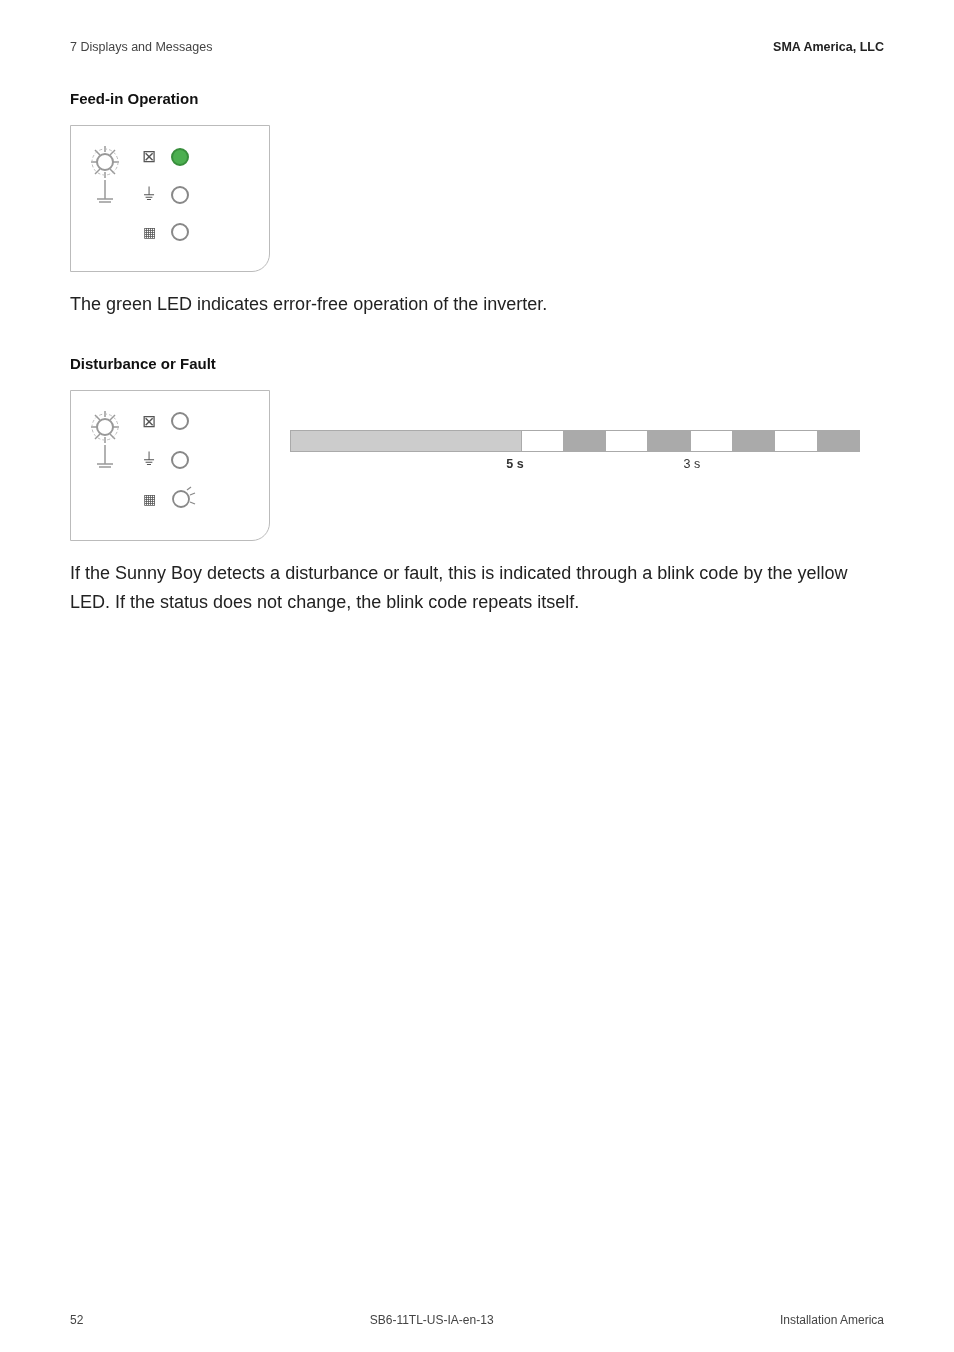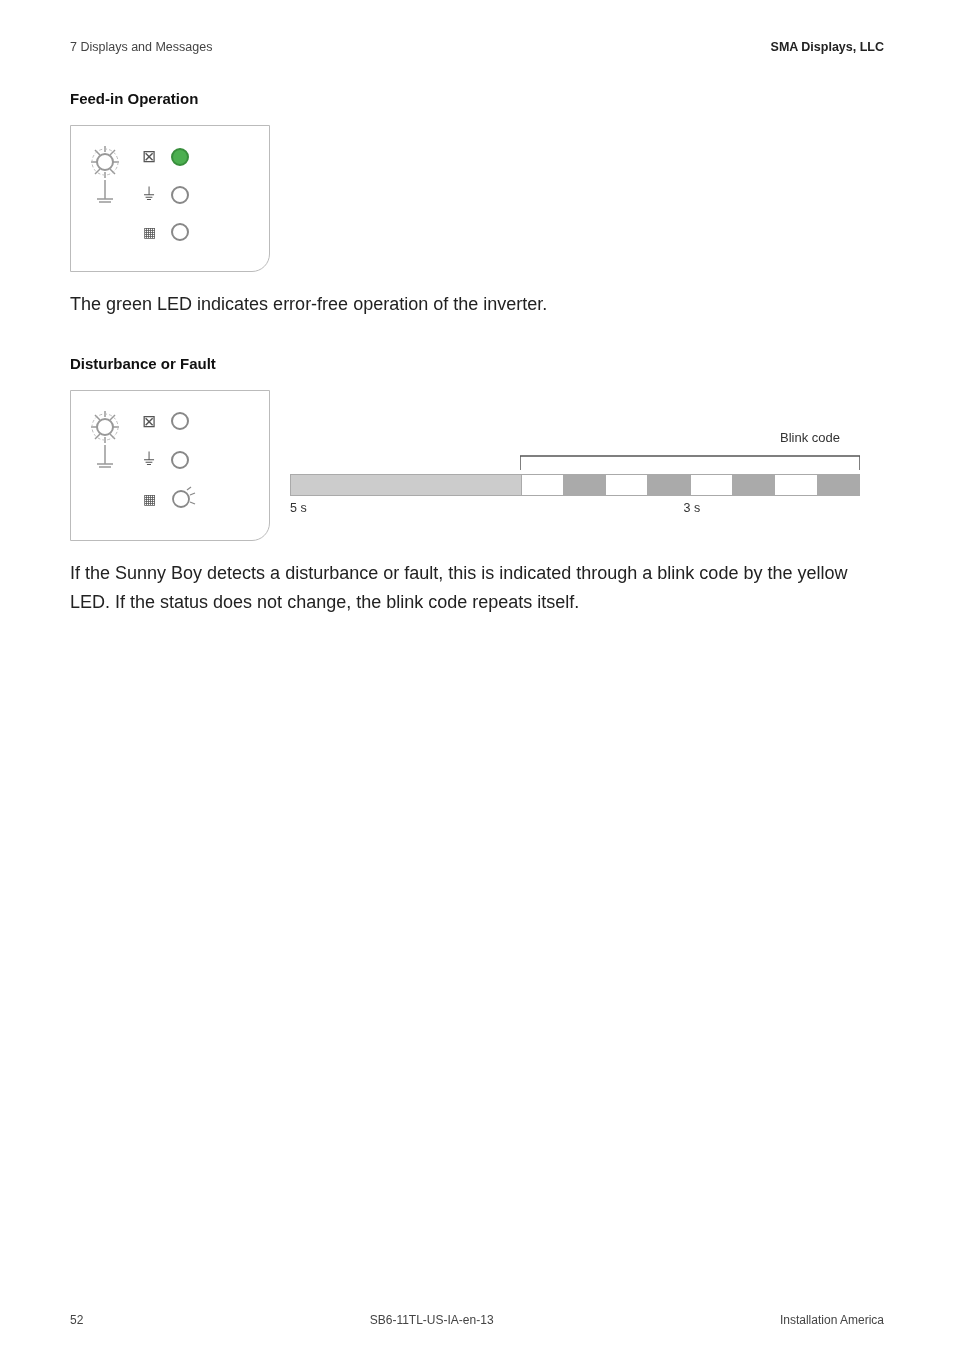--- a/index.html
+++ b/index.html
@@ -122,21 +122,21 @@
       color: #444;
     }
   </style>
 </head>
 <body>
 
 <div class="page-container">
 
   <div class="page-header">
     <span class="header-left">7  Displays and Messages</span>
-    <span class="header-right">SMA Displays, LLC</span>
+    <span class="header-right">SMA America, LLC</span>
   </div>
 
   <div class="section">
     <div class="section-title">Feed-in Operation</div>
 
     <div class="diagram-box">
 
       <div style="display:flex; align-items:flex-start; gap: 10px;">
         <div style="display:flex; flex-direction:column; align-items:center; margin-right:6px; margin-top:4px;">
           <span style="font-size:30px; color:#999; line-height:1;">
@@ -236,46 +236,37 @@
                   <circle cx="18" cy="13" r="8" fill="none" stroke="#888" stroke-width="1.8"></circle>
                 </svg>
               </span>
             </div>
           </div>
         </div>
       </div>
 
       <div class="disturbance-right">
 
-        <div style="position:relative; height:40px; margin-bottom:4px;">
-          <span style="position:absolute; right:20px; top:0; font-size:13px; color:#333;">Blink code</span>
-
-          <svg width="340" height="28" style="position:absolute; right:0; top:14px;">
-            <line x1="0" y1="12" x2="340" y2="12" stroke="#555" stroke-width="1.5"></line>
-            <line x1="0" y1="12" x2="0" y2="26" stroke="#555" stroke-width="1.5"></line>
-            <line x1="340" y1="12" x2="340" y2="26" stroke="#555" stroke-width="1.5"></line>
-          </svg>
-        </div>
 
         <div style="display:flex; width:570px; height:22px; border:1.5px solid #aaa;">
 
           <div style="flex:2.5; background:#ccc;"></div>
 
           <div style="flex:0.45; background:#fff; border-left:1.5px solid #aaa;"></div>
           <div style="flex:0.45; background:#aaa; border-left:1.5px solid #aaa;"></div>
           <div style="flex:0.45; background:#fff; border-left:1.5px solid #aaa;"></div>
           <div style="flex:0.45; background:#aaa; border-left:1.5px solid #aaa;"></div>
           <div style="flex:0.45; background:#fff; border-left:1.5px solid #aaa;"></div>
           <div style="flex:0.45; background:#aaa; border-left:1.5px solid #aaa;"></div>
           <div style="flex:0.45; background:#fff; border-left:1.5px solid #aaa;"></div>
           <div style="flex:0.45; background:#aaa; border-left:1.5px solid #aaa;"></div>
         </div>
 
         <div style="display:flex; width:570px; font-size:12.5px; color:#333; margin-top:5px;">
-          <div style="flex:2.5; text-align:left;">5 s</div>
+          <div style="flex:2.5; text-align:right;font-weight:bold;">5 s</div>
           <div style="flex:3.6; text-align:center;">3 s</div>
         </div>
       </div>
 
     </div>
 
     <p class="description-text">If the Sunny Boy detects a disturbance or fault, this is indicated through a blink code by the yellow LED. If the status does not change, the blink code repeats itself.</p>
   </div>
 
   <div class="page-footer">

